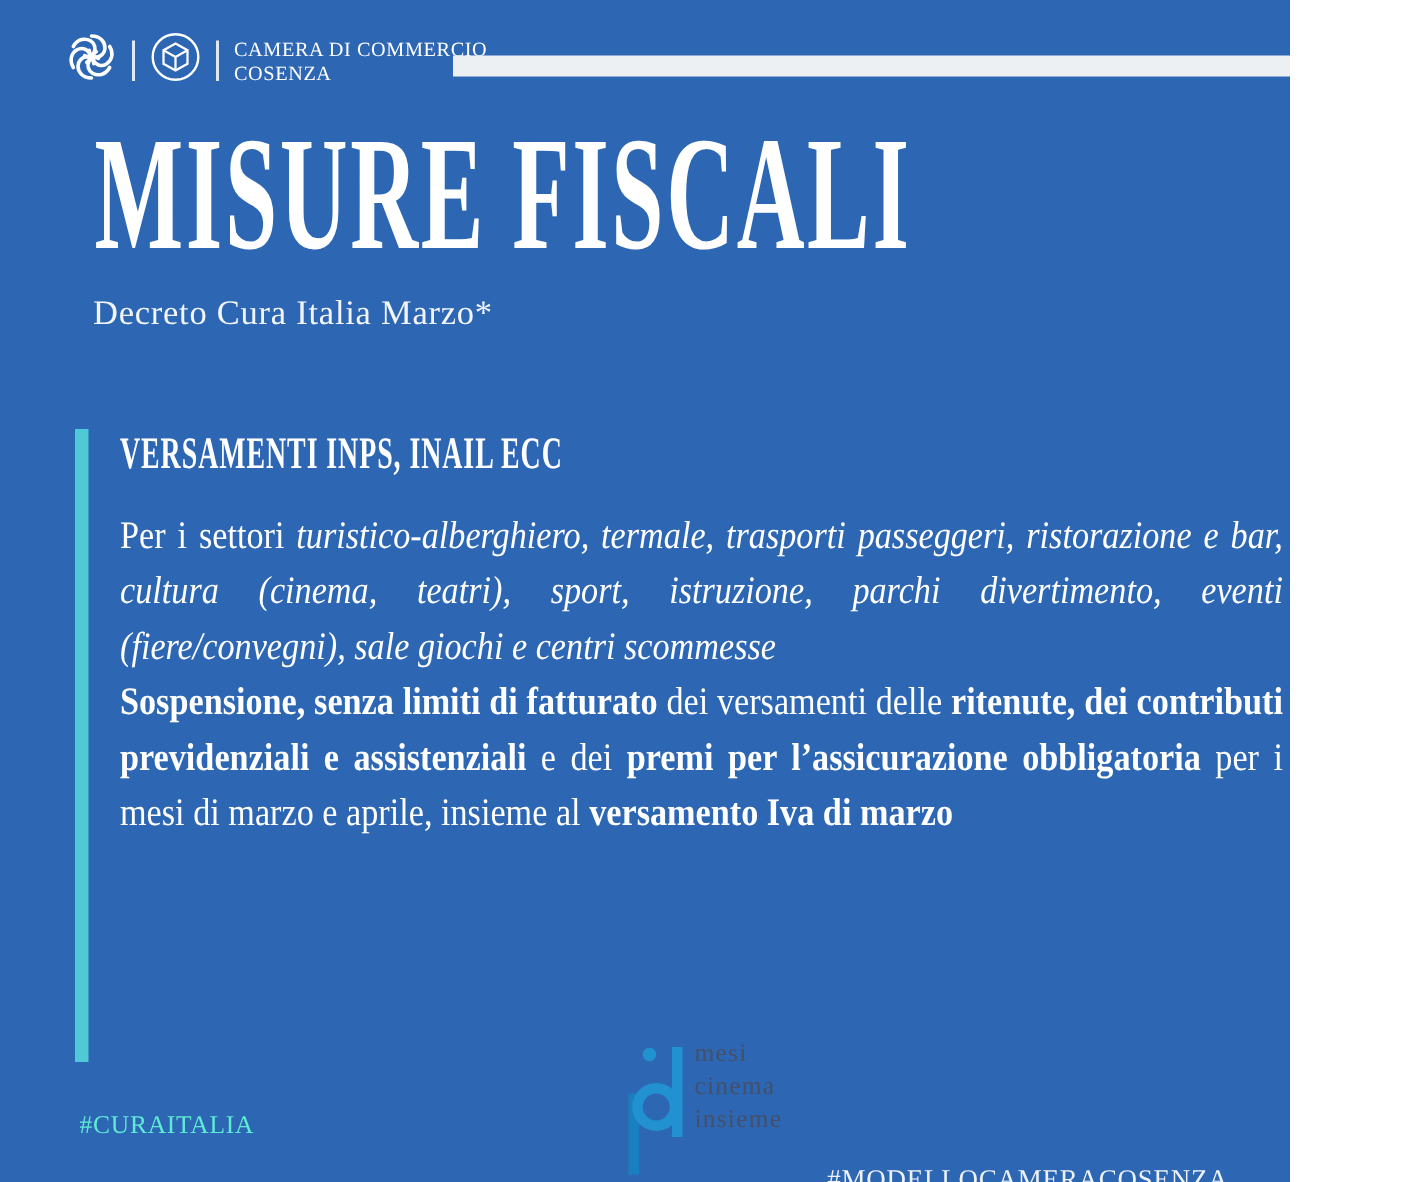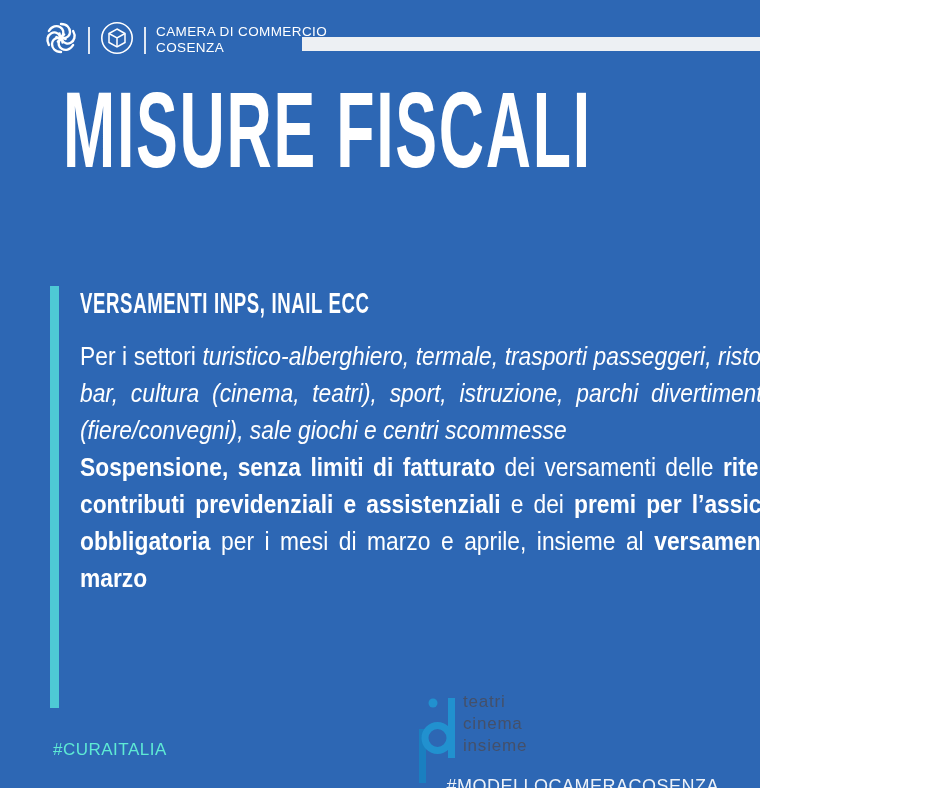--- a/index.html
+++ b/index.html
@@ -1,19 +1,19 @@
 <!DOCTYPE html>
 <html><head>
 <meta charset="utf-8">
 <style>
   html,body { margin:0; padding:0; }
   .canvas {
-    position:relative; width:760px; height:788px; overflow:hidden;
+    position:relative; width:860px; height:788px; overflow:hidden;
     background:#2d67b4;
-    font-family:Liberation Sans, sans-serif;
+    font-family:Liberation Serif, serif;
   }
 
   
   .org { position:absolute; left:44px; top:20px; display:flex; align-items:center; gap:10px; color:#ffffff; }
   .org .sep { width:2px; height:27px; background:rgba(255,255,255,.85); }
   .org-text { font-size:13.5px; letter-spacing:.4px; line-height:16px; font-weight:400; }
 
   
   .bar-h { position:absolute; left:302px; top:37px; width:599px; height:14px; background:#edf0f3; }
   .bar-v { position:absolute; left:887px; top:37px; width:14px; height:671px; background:#edf0f3; }
@@ -83,20 +83,21 @@
     <div class="org-text">
       <div>CAMERA DI COMMERCIO</div>
       <div>COSENZA</div>
     </div>
   </div>
 
   <div class="bar-h"></div>
   <div class="bar-v"></div>
 
   <div class="title">MISURE FISCALI</div>
+  <div class="subtitle">Decreto Cura Italia Marzo*</div>
 
   <div class="accent"></div>
   <div class="heading">VERSAMENTI INPS, INAIL ECC</div>
 
   <div class="body">
     <p><span>Per i settori </span><span class="it">turistico-alberghiero, termale, trasporti passeggeri, ristorazione e bar, cultura (cinema, teatri), sport, istruzione, parchi divertimento, eventi (fiere/convegni), sale giochi e centri scommesse</span></p>
     <p><span class="b">Sospensione, senza limiti di fatturato </span><span>dei versamenti delle </span><span class="b">ritenute, dei contributi previdenziali e assistenziali </span><span>e dei </span><span class="b">premi per l’assicurazione obbligatoria </span><span>per i mesi di marzo e aprile, insieme al </span><span class="b">versamento Iva di marzo</span></p>
   </div>
 
   <div class="tag-left">#CURAITALIA</div>
@@ -104,18 +105,18 @@
 
   <span class="pid-mark">
     <svg width="45" height="92" viewBox="0 0 45 92" fill="none">
       <rect x="6" y="36" width="7" height="54" fill="#1a7fc0"></rect>
       <circle cx="24.5" cy="45" r="12.5" stroke="#2191cf" stroke-width="7"></circle>
       <rect x="35" y="5" width="7" height="60" fill="#2191cf"></rect>
       <circle cx="20" cy="10" r="4.5" fill="#2191cf"></circle>
     </svg>
   </span>
   <div class="pid-text">
-    <div>teatri</div>
+    <div>mesi</div>
     <div>cinema</div>
     <div>insieme</div>
   </div>
 
 </div>
 
 </body></html>

